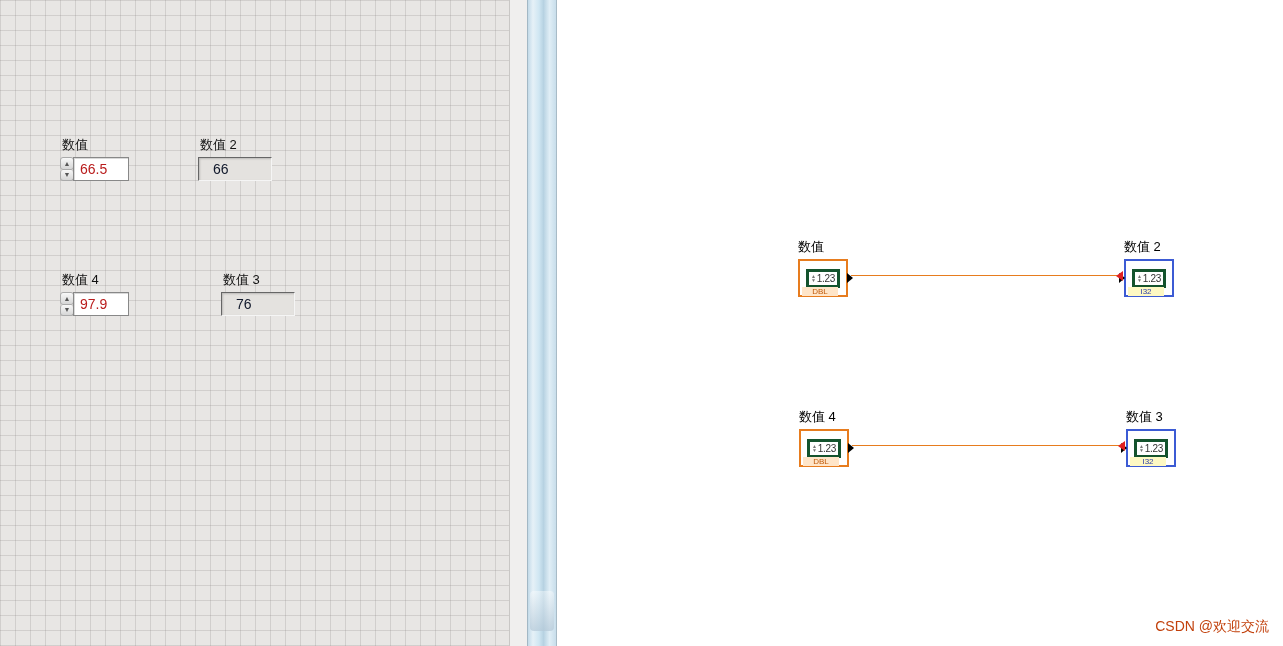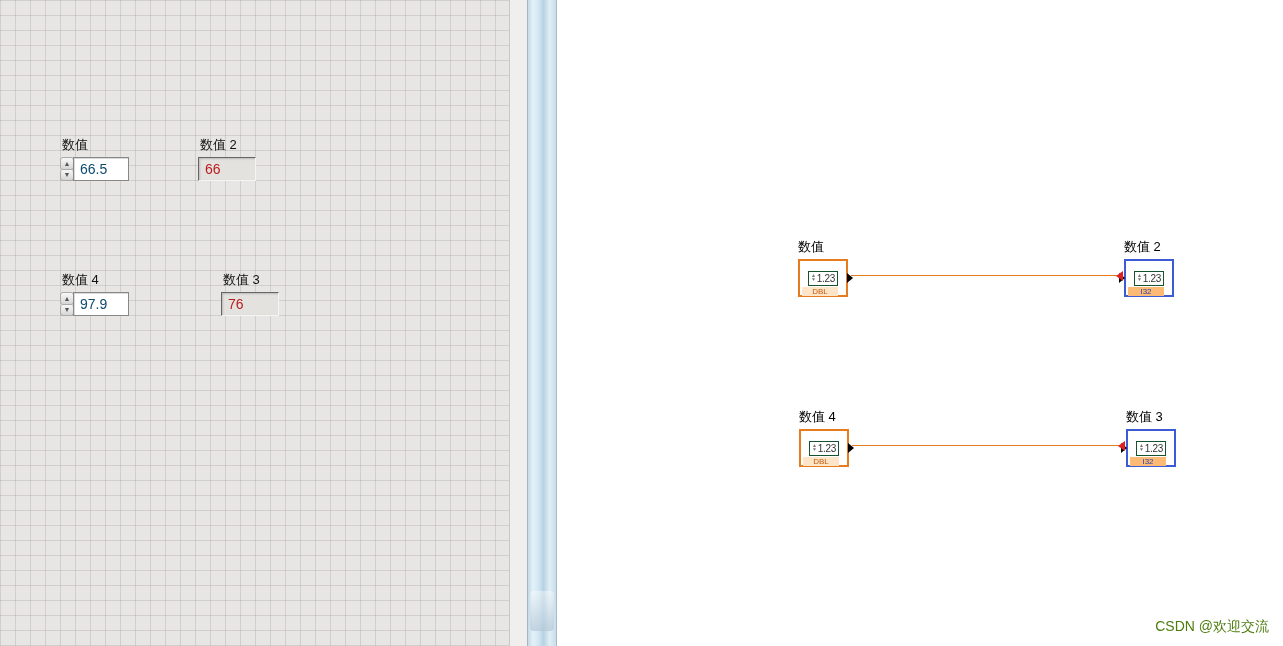--- a/index.html
+++ b/index.html
@@ -11,54 +11,54 @@
       linear-gradient(to bottom, rgba(140,138,135,.25) 1px, transparent 1px);
     background-size:15px 15px;}
   .ctrl-group{position:absolute}
   .fp-label{font-size:13px;color:#111;margin:0 0 3px 0;padding-left:2px}
   .numeric-ctrl{display:flex;align-items:center}
   .spinner{display:flex;flex-direction:column;width:14px;height:24px;margin-right:-1px}
   .spinner div{flex:1;display:flex;align-items:center;justify-content:center;font-size:7px;color:#555;
     background:linear-gradient(#f8f8f8,#d6d6d6);border:1px solid #aaa;border-radius:3px;line-height:1}
   .spinner .dn{border-top:none}
   .num-box{background:#fff;border:1px solid #888;box-shadow:inset 1px 1px 0 rgba(0,0,0,.15);
-    padding:3px 6px 3px 6px;min-width:42px;color:#0c4a6e;font-size:14px}
+    padding:3px 6px 3px 6px;min-width:42px;color:#b91c1c;font-size:14px}
   .indicator-box{background:#e4e2df;border:1px solid #888;
     border-top-color:#666;border-left-color:#666;border-right-color:#f5f5f5;border-bottom-color:#f5f5f5;
-    box-shadow:inset 1px 1px 2px rgba(0,0,0,.18);padding:3px 6px;min-width:44px;color:#b91c1c;font-size:14px}
+    box-shadow:inset 1px 1px 2px rgba(0,0,0,.18);padding:3px 14px;min-width:44px;color:#0f172a;font-size:14px}
   .scrollbar-v{position:absolute;top:0;right:0;width:17px;height:100%;
     background:#f0efee;border-left:1px solid #c9c7c5}
   
   .divider{width:30px;height:646px;position:relative;
     background:linear-gradient(90deg,#bcd6e6 0%,#e6f1f7 20%,#cfe6f2 40%,#b7d2e2 55%,#e0eef6 75%,#c4dbe9 100%);
     box-shadow:inset 1px 0 0 rgba(0,0,0,.15), inset -1px 0 0 rgba(0,0,0,.15)}
   .divider::after{content:"";position:absolute;left:3px;right:3px;bottom:15px;height:40px;
     background:linear-gradient(180deg,rgba(255,255,255,.4),rgba(180,200,215,.7));border-radius:4px}
   
   .block-diagram{position:relative;flex:1;height:646px;background:#fff}
   .node{position:absolute;text-align:left}
   .bd-label{font-size:13px;color:#000;margin-bottom:3px}
   .term{width:46px;height:34px;border:2px solid;position:relative;display:flex;align-items:center;justify-content:center;background:#fff}
   .term.control{border-color:#e77c1e}
   .term.indicator{border-color:#3c5bd4}
-  .term-inner{display:flex;align-items:flex-start;border:1px solid #14532d;background:#fff;padding:1px 2px}
+  .term-inner{display:flex;align-items:center;border:3px solid #14532d;background:#fff;padding:1px 2px}
   .mini-spin{display:flex;flex-direction:column;font-size:5px;color:#777;margin-right:1px}
   .mini-spin span{line-height:4px}
   .mini-val{font-size:10px;color:#333;letter-spacing:-.3px}
   .conn-out{position:absolute;right:-7px;top:50%;transform:translateY(-50%);width:0;height:0;
     border-top:5px solid transparent;border-bottom:5px solid transparent;border-left:6px solid #000}
   .conn-in{position:absolute;left:-7px;top:50%;transform:translateY(-50%);width:0;height:0;
     border-top:5px solid transparent;border-bottom:5px solid transparent;border-left:6px solid #000}
   .term-foot{position:absolute;bottom:-1px;left:2px;right:8px;height:9px;font-size:8px;line-height:9px;text-align:center;overflow:hidden}
   .term.control .term-foot{color:#c05a0a;background:#ffe5c8}
-  .term.indicator .term-foot{color:#2a3ea8;background:#fdba74}
+  .term.indicator .term-foot{color:#2a3ea8;background:#fef9c3}
   .wire{position:absolute;height:1px;background:#e77c1e}
   .wire .coerce{position:absolute;left:auto;right:-6px;top:-4px;width:0;height:0;
     border-top:5px solid transparent;border-bottom:5px solid transparent;border-right:7px solid #e02020}
-  .watermark{position:absolute;right:14px;bottom:10px;color:#4d7c0f;font-size:14px}
+  .watermark{position:absolute;right:14px;bottom:10px;color:#c2410c;font-size:14px}
 </style>
 </head>
 <body>
 
 <div class="app">
 
   <div class="front-panel">
 
     <div class="ctrl-group" style="left:60px;top:136px">
       <div class="fp-label">数值</div>

